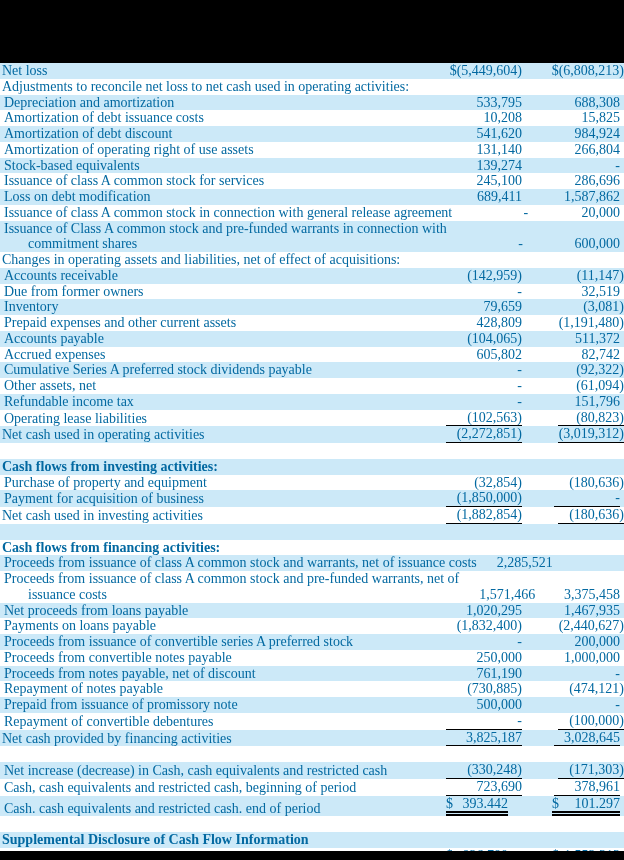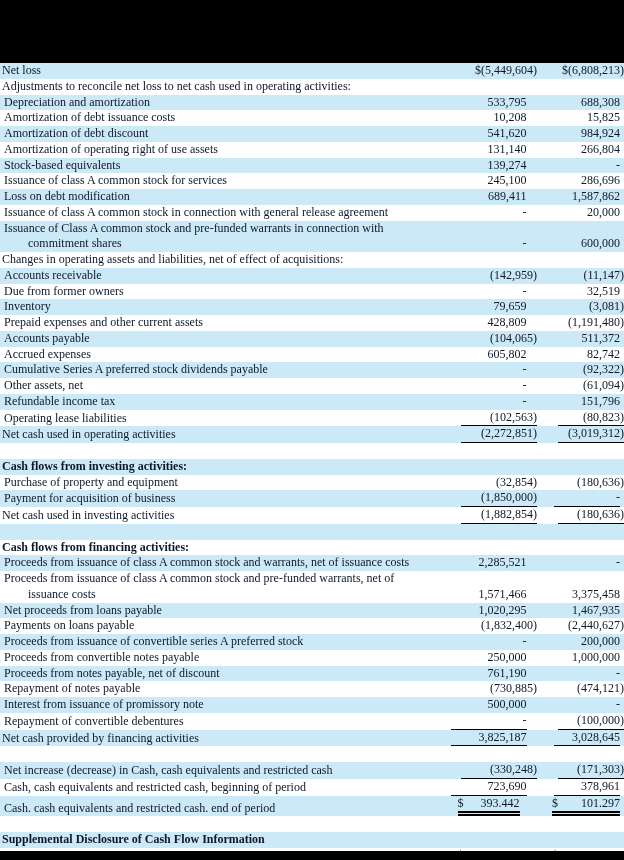--- a/index.html
+++ b/index.html
@@ -1,37 +1,37 @@
 <!DOCTYPE html>
 <html style="--shade: #cce9f8;"><head>
 <meta charset="utf-8">
 <style>
   html,body { margin:0; padding:0; background:#ffffff; }
   .page {
     position:relative;
     width:624px; height:860px;
     background:#ffffff;
     font-family:"Liberation Serif","DejaVu Serif",serif;
-    font-size:12px;
-    color:#0f172a;
+    font-size:14px;
+    color:#0369a1;
     overflow:hidden;
   }
   .black-bar-top { width:624px; height:63px; background:#000; }
   .black-bar-bottom { position:absolute; left:0; bottom:0; width:624px; height:9px; background:#000; }
 
   .table { width:624px; }
   .row { display:flex; align-items:flex-end; min-height:15.75px; line-height:15.75px; }
   .row.shade { background:var(--shade,#cce9f8); }
   .row.bold { font-weight:bold; }
 
   .lbl { flex:1; padding-left:2px; white-space:nowrap; overflow:visible; }
   .lbl.ind1 { padding-left:4px; }
   .l2 { padding-left:24px; white-space:nowrap; }
 
-  .c1 { width:101px; text-align:center; }
+  .c1 { width:101px; text-align:left; }
   .c2 { width:77px; text-align:right; }
 
   .amt { display:inline-flex; justify-content:flex-end; }
   .c1 .amt { min-width:76px; margin-right:16px; }
   .c2 .amt { min-width:66px; margin-right:4px; }
   .c1 .amt.paren { margin-right:-5px; }
   .c2 .amt.paren { margin-right:0px; }
   .amt.dollar { justify-content:space-between; }
   .c1 .amt.dollar { min-width:62px; }
   .c2 .amt.dollar { min-width:68px; }
@@ -296,21 +296,21 @@
       </div>
       <div class="row">
         <div class="lbl ind1">
           <div>Repayment of notes payable</div>
         </div>
         <div class="c1"><span class="amt paren">(730,885)</span></div>
         <div class="c2"><span class="amt paren">(474,121)</span></div>
       </div>
       <div class="row shade">
         <div class="lbl ind1">
-          <div>Interest from issuance of promissory note</div>
+          <div>Prepaid from issuance of promissory note</div>
         </div>
         <div class="c1"><span class="amt">500,000</span></div>
         <div class="c2"><span class="amt">-</span></div>
       </div>
       <div class="row">
         <div class="lbl ind1">
           <div>Repayment of convertible debentures</div>
         </div>
         <div class="c1"><span class="amt ub">-</span></div>
         <div class="c2"><span class="amt paren ub">(100,000)</span></div>

